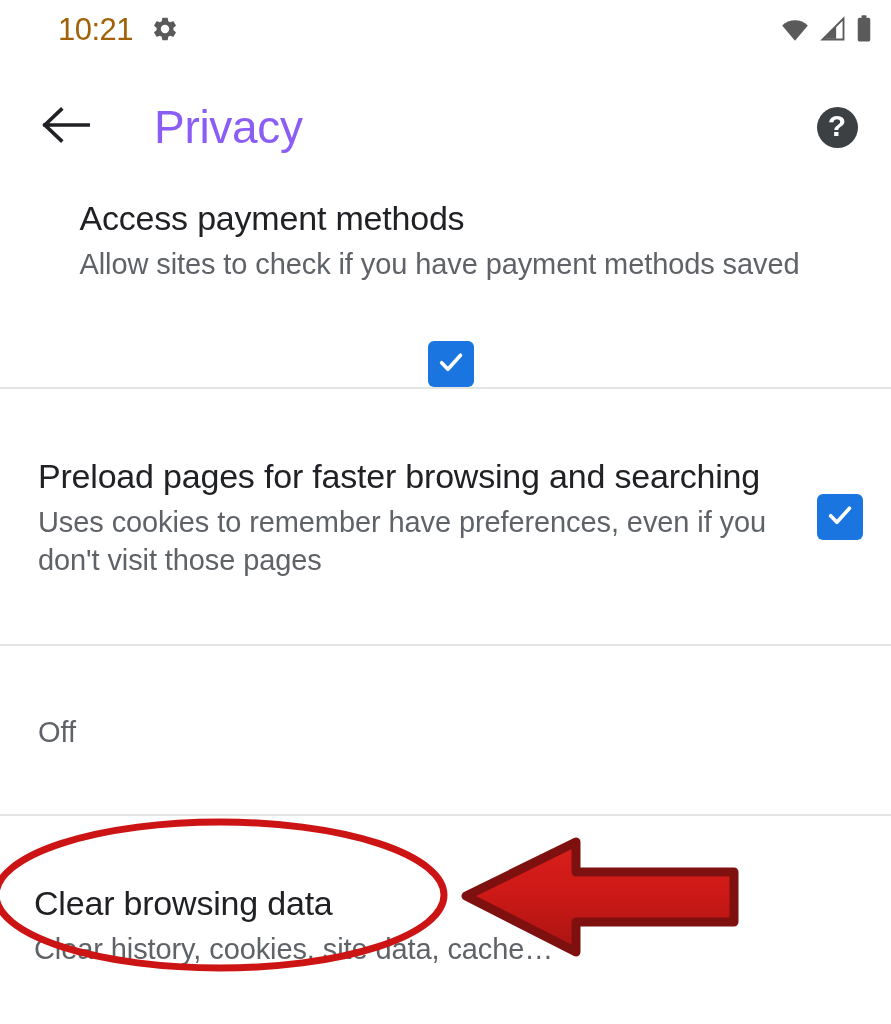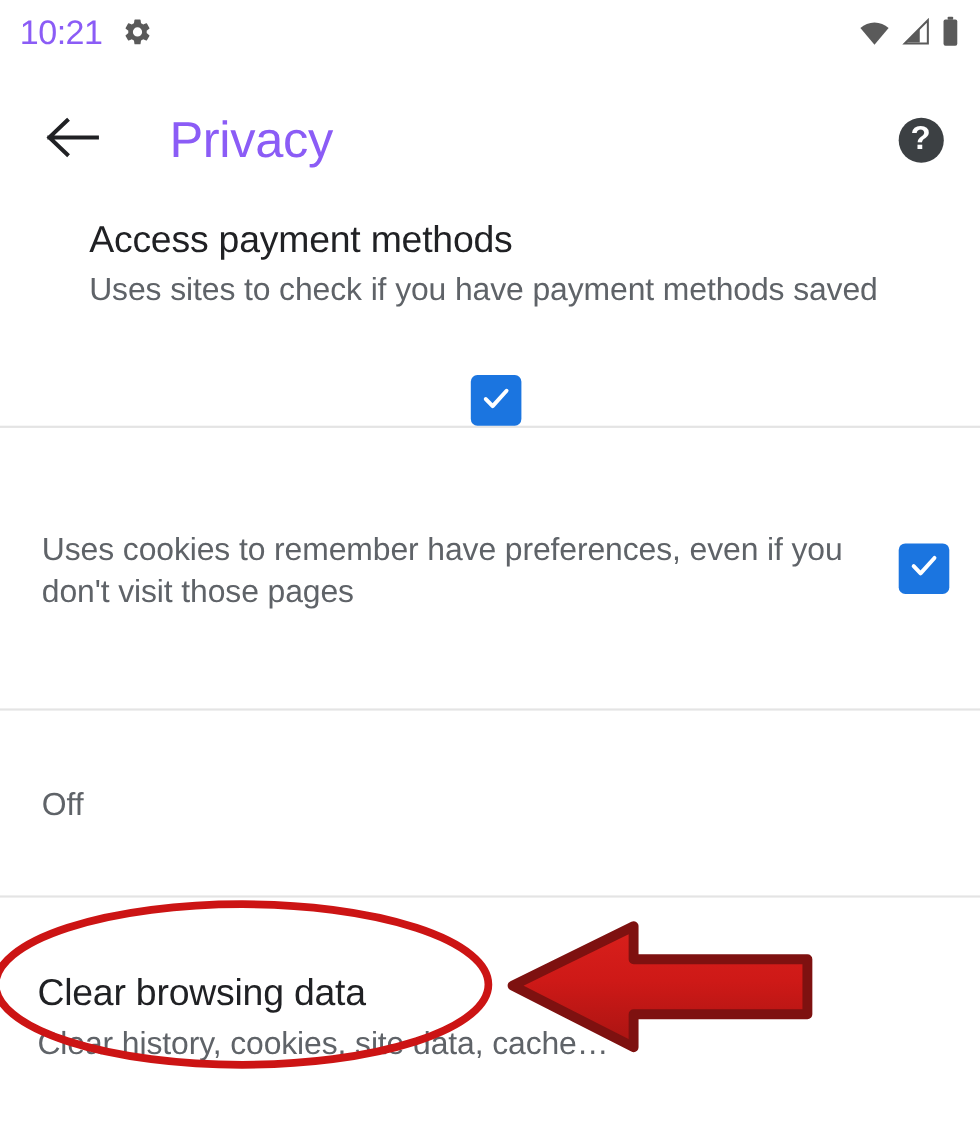--- a/index.html
+++ b/index.html
@@ -23,23 +23,24 @@
     top: 0; left: 0;
     width: 891px;
     height: 58px;
     display: flex;
     align-items: center;
     padding: 0 18px 0 18px;
   }
   .status-left { display: flex; align-items: center; gap: 18px; }
   .status-time {
     font-size: 31px;
-    color: #8b5cf6;
+    color: #a16207;
     letter-spacing: -0.5px;
     line-height: 1;
+    margin-left: 40px;
   }
   .status-right {
     margin-left: auto;
     display: flex;
     align-items: center;
     gap: 7px;
   }
   .gear-icon svg, .status-right svg { display: block; }
 
   
@@ -185,33 +186,34 @@
     <div class="help-btn">
       <div class="help-circle">?</div>
     </div>
   </div>
 
   <div class="settings-list">
 
     <div class="setting-row row-payment">
       <div class="row-text">
         <div class="row-title">Access payment methods</div>
-        <div class="row-subtitle">Uses sites to check if you have payment methods saved</div>
+        <div class="row-subtitle">Allow sites to check if you have payment methods saved</div>
       </div>
       <div class="checkbox">
         <span>
           <svg width="30" height="30" viewBox="0 0 24 24">
             <path d="M4.5 12.6l5 5.2L19.6 6.6" fill="none" stroke="#ffffff" stroke-width="2.9" stroke-linecap="round" stroke-linejoin="round"></path>
           </svg>
         </span>
       </div>
     </div>
 
     <div class="setting-row row-preload">
       <div class="row-text">
+        <div class="row-title">Preload pages for faster browsing and searching</div>
         <div class="row-subtitle">Uses cookies to remember have preferences, even if you don't visit those pages</div>
       </div>
       <div class="checkbox">
         <span>
           <svg width="30" height="30" viewBox="0 0 24 24">
             <path d="M4.5 12.6l5 5.2L19.6 6.6" fill="none" stroke="#ffffff" stroke-width="2.9" stroke-linecap="round" stroke-linejoin="round"></path>
           </svg>
         </span>
       </div>
     </div>

